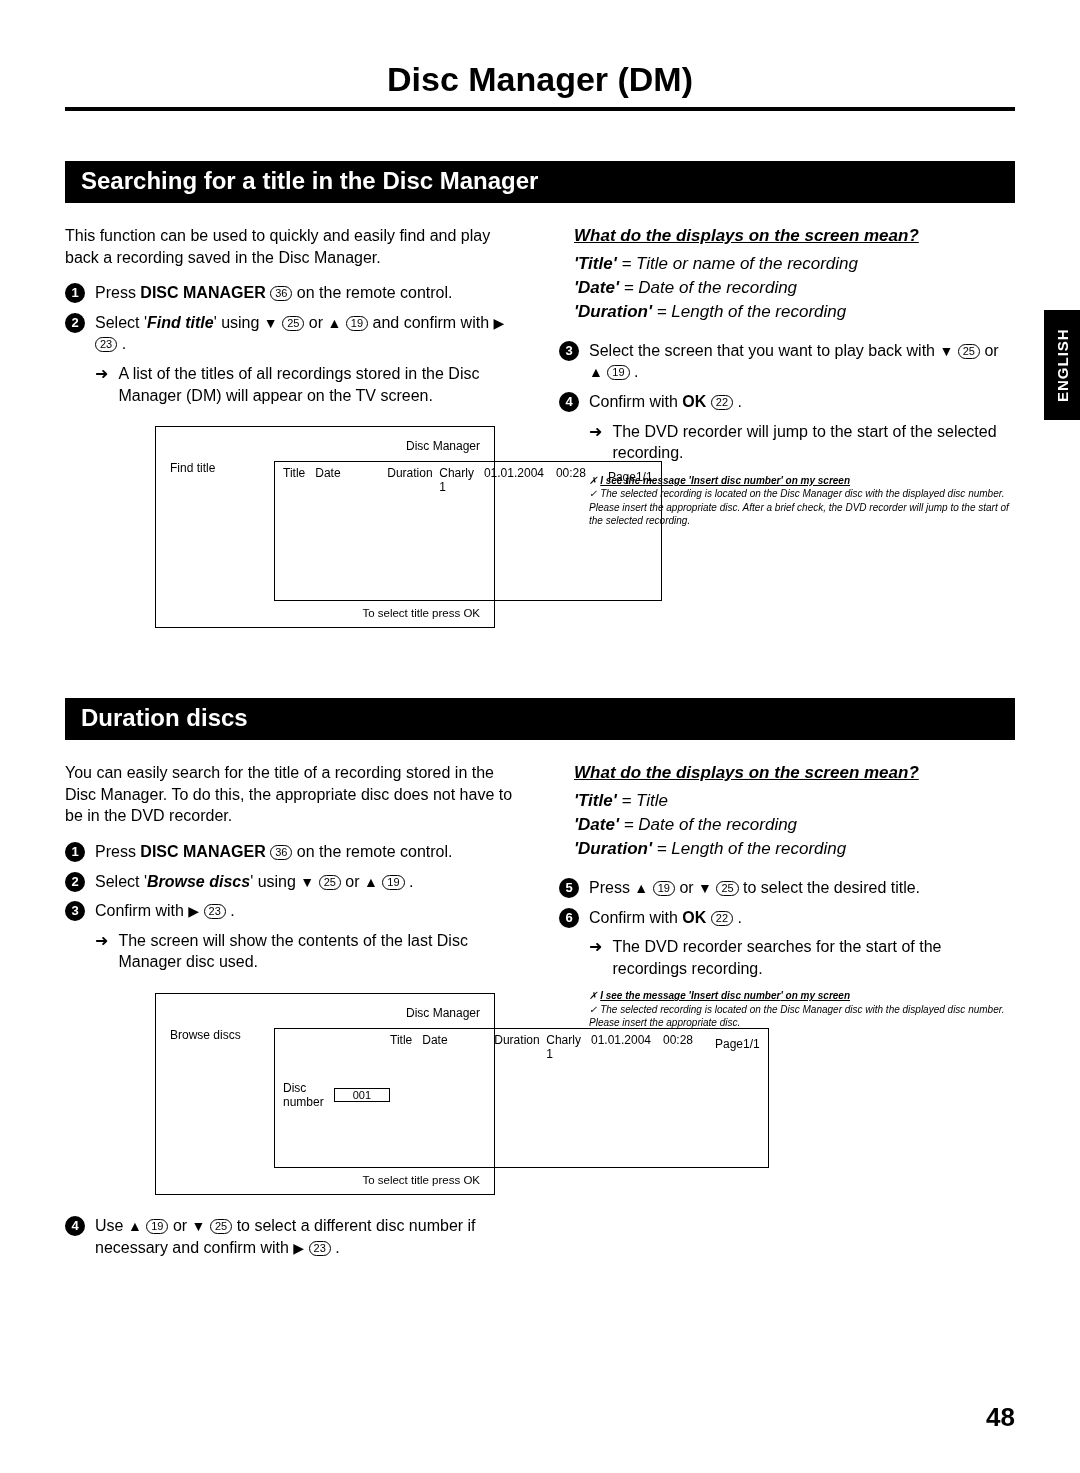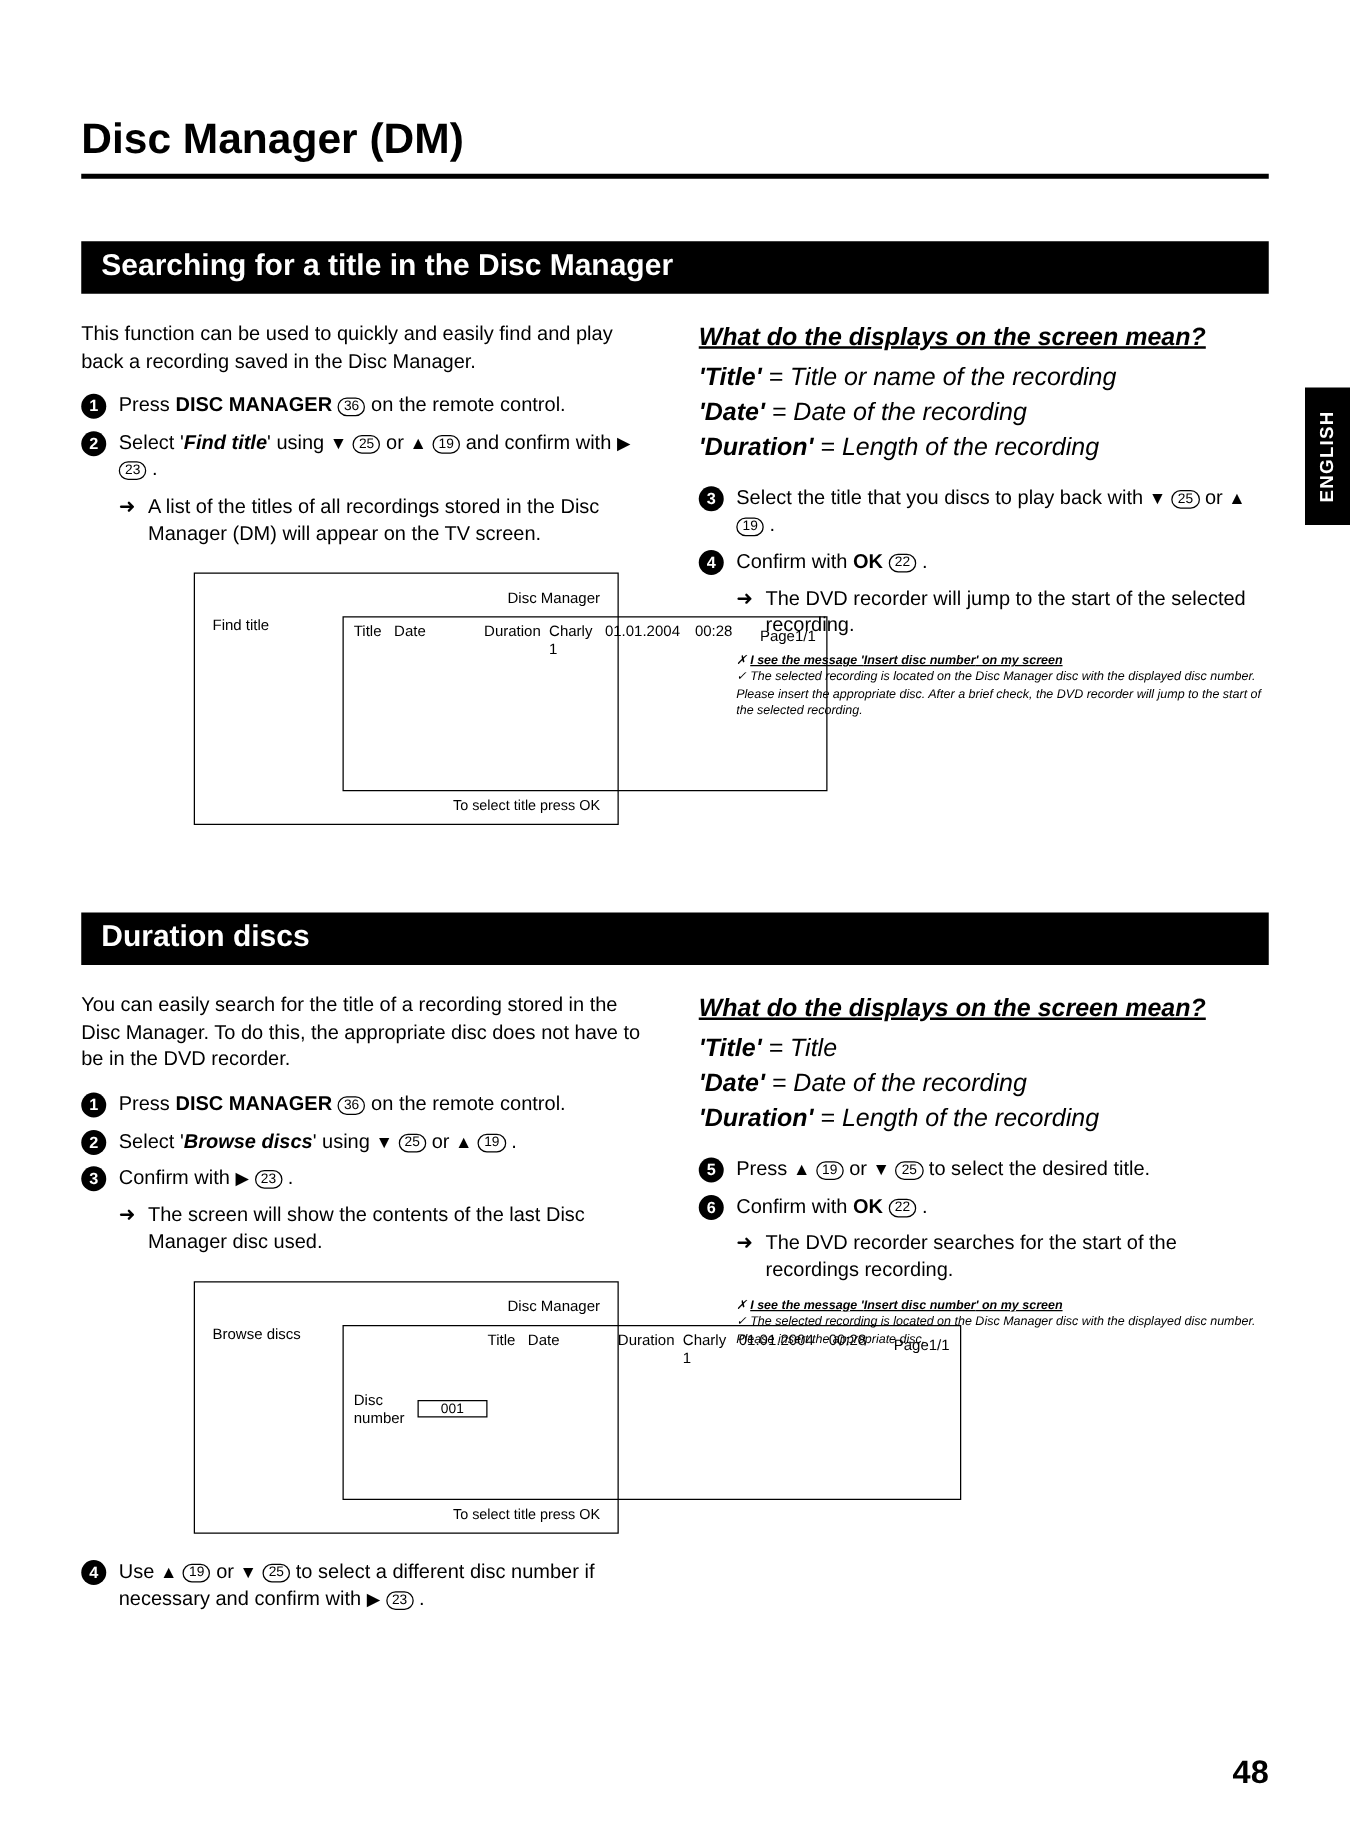--- a/index.html
+++ b/index.html
@@ -8,25 +8,24 @@
     width: 1080px;
     height: 1473px;
     background: #fff;
     font-family: "Helvetica Neue", Helvetica, Arial, sans-serif;
     color: #000;
     position: relative;
     box-sizing: border-box;
     padding: 60px 65px 50px 65px;
   }
   .page-header {
-    text-align: left;
+    text-align: center;
     border-bottom: 4px solid #000;
     padding-bottom: 8px;
     margin-bottom: 50px;
-    margin-top: 32px;
   }
   .page-title {
     font-size: 34px;
     font-weight: 700;
   }
   .section-bar {
     background: #000000;
     color: #fff;
     font-size: 24px;
     font-weight: 700;
@@ -97,23 +96,23 @@
   }
   .tri {
     font-size: 14px;
     line-height: 1;
     vertical-align: 0;
     display: inline-block;
   }
   .bold { font-weight: 700; }
   .italic { font-style: italic; }
   .info-block {
-    font-size: 20px;
+    font-size: 17px;
     line-height: 1.35;
-    margin: 0 0 16px 0;
+    margin: 0 0 16px 15px;
     font-style: italic;
   }
   .info-title {
     font-weight: 700;
     text-decoration: underline;
     display: inline-block;
     margin-bottom: 4px;
   }
   .info-row { margin: 1px 0; }
   .note {
@@ -286,21 +285,21 @@
     <div class="info-block">
       <div class="info-title">What do the displays on the screen mean?</div>
       <div class="info-row"><span class="bold">'Title'</span><span> = Title or name of the recording</span></div>
       <div class="info-row"><span class="bold">'Date'</span><span> = Date of the recording</span></div>
       <div class="info-row"><span class="bold">'Duration'</span><span> = Length of the recording</span></div>
     </div>
 
     <div class="step">
       <div class="step-num">3</div>
       <div class="step-text">
-        <span>Select the title that you discs to play back with</span>
+        <span>Select the screen that you want to play back with</span>
         <span class="tri">▼</span>
         <span class="key">25</span>
         <span>or</span>
         <span class="tri">▲</span>
         <span class="key">19</span> .
       </div>
     </div>
 
     <div class="step">
       <div class="step-num">4</div>

